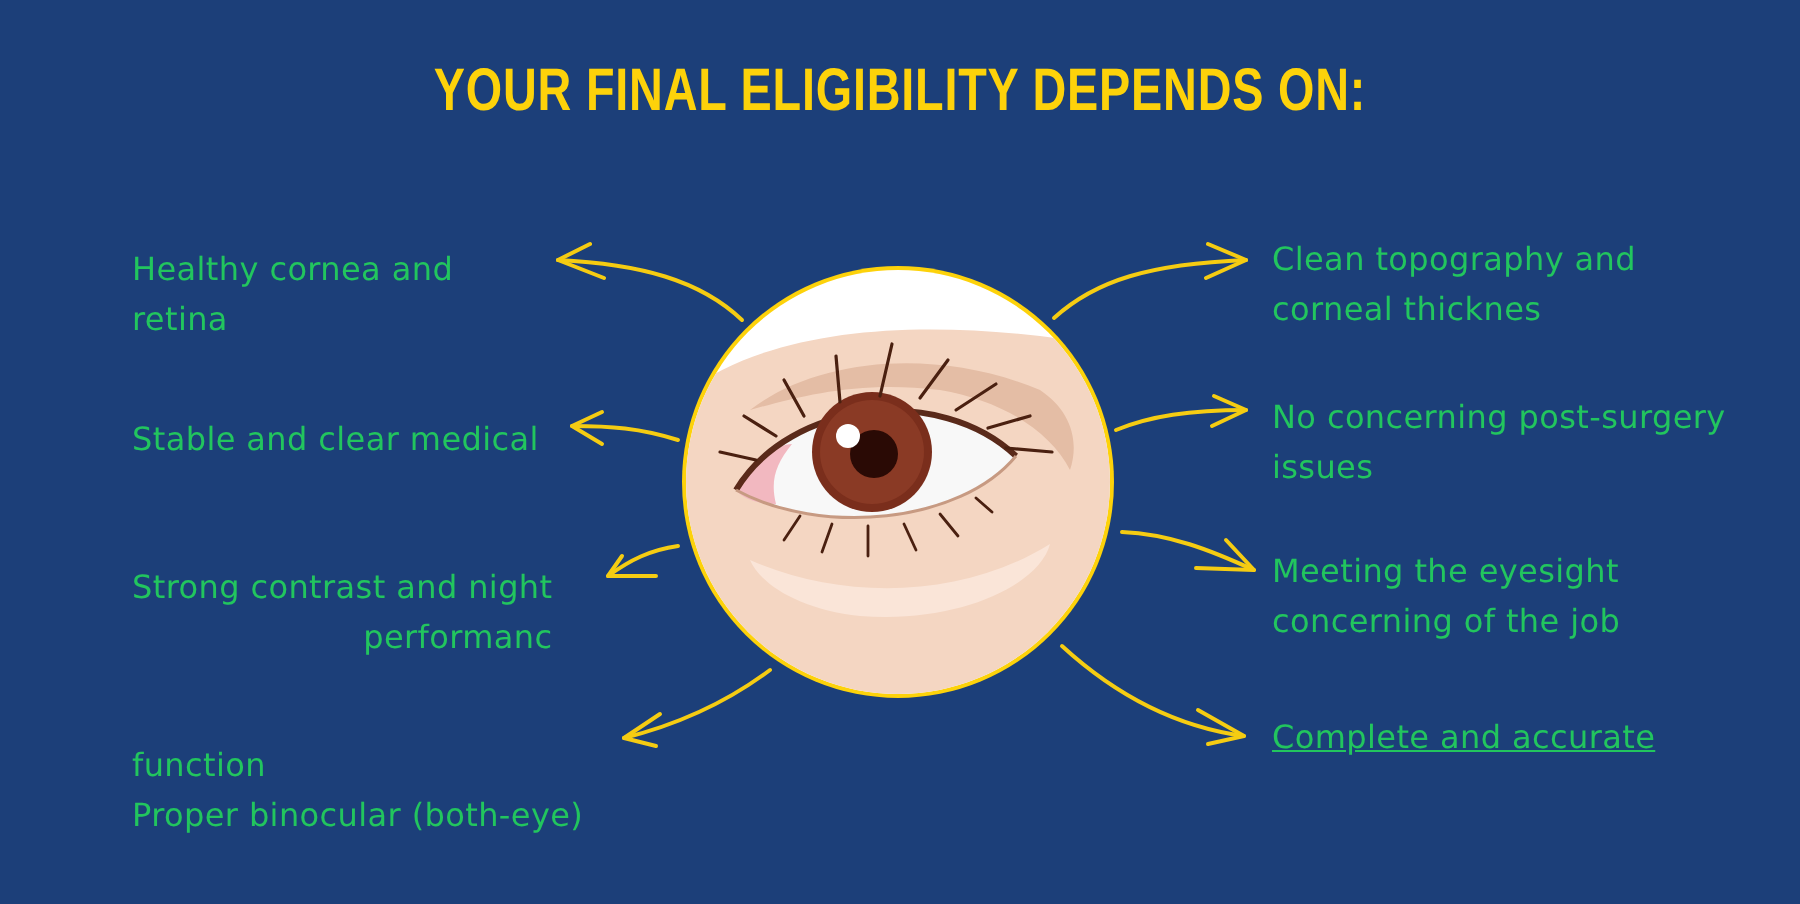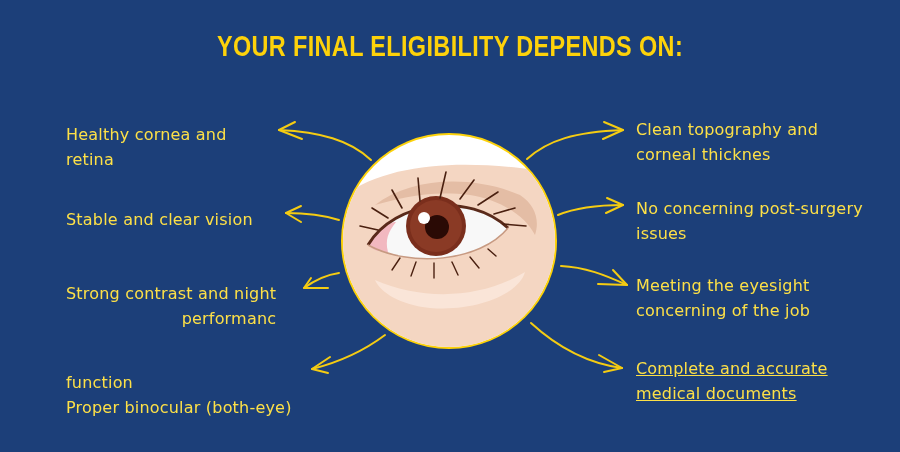--- a/index.html
+++ b/index.html
@@ -16,41 +16,41 @@
       font-family: "Liberation Sans", sans-serif;
       font-weight: bold;
       font-size: 30px;
       letter-spacing: 0.5px;
       transform: scaleX(0.78);
       transform-origin: 450px 0;
       line-height: 40px;
     }
     .item {
       position: absolute;
-      color: #fde047;
+      color: #22c55e;
       font-family: "DejaVu Sans", sans-serif;
       font-size: 16px;
       line-height: 25px;
       letter-spacing: 0.2px;
       white-space: nowrap;
     }
     .item span { display: block; }
     svg.art { position: absolute; left: 0; top: 0; }
   </style>
 </head>
 <body>
 
 <div class="title">YOUR FINAL ELIGIBILITY DEPENDS ON:</div>
 
 <div class="item" style="left:66px; top:122px;">
   <span>Healthy cornea and</span>
   <span>retina</span>
 </div>
 <div class="item" style="left:66px; top:207px;">
-  <span>Stable and clear vision</span>
+  <span>Stable and clear medical</span>
 </div>
 <div class="item" style="left:66px; top:281px;text-align:right;">
   <span>Strong contrast and night</span>
   <span>performanc</span>
 </div>
 <div class="item" style="left:66px; top:370px;">
   <span>function</span>
   <span>Proper binocular (both-eye)</span>
 </div>
 
@@ -61,21 +61,20 @@
 <div class="item" style="left:636px; top:196px;">
   <span>No concerning post-surgery</span>
   <span>issues</span>
 </div>
 <div class="item" style="left:636px; top:273px;">
   <span>Meeting the eyesight</span>
   <span>concerning of the job</span>
 </div>
 <div class="item" style="left:636px; top:356px;text-decoration:underline;">
   <span>Complete and accurate</span>
-  <span>medical documents</span>
 </div>
 
 <svg class="art" width="900" height="452" viewBox="0 0 900 452">
   <defs>
     <clipPath id="circ">
         <circle cx="449" cy="241" r="106"></circle>
       </clipPath>
   </defs>
 
   <g fill="none" stroke="#f5cc12" stroke-width="2" stroke-linecap="round" stroke-linejoin="round">

